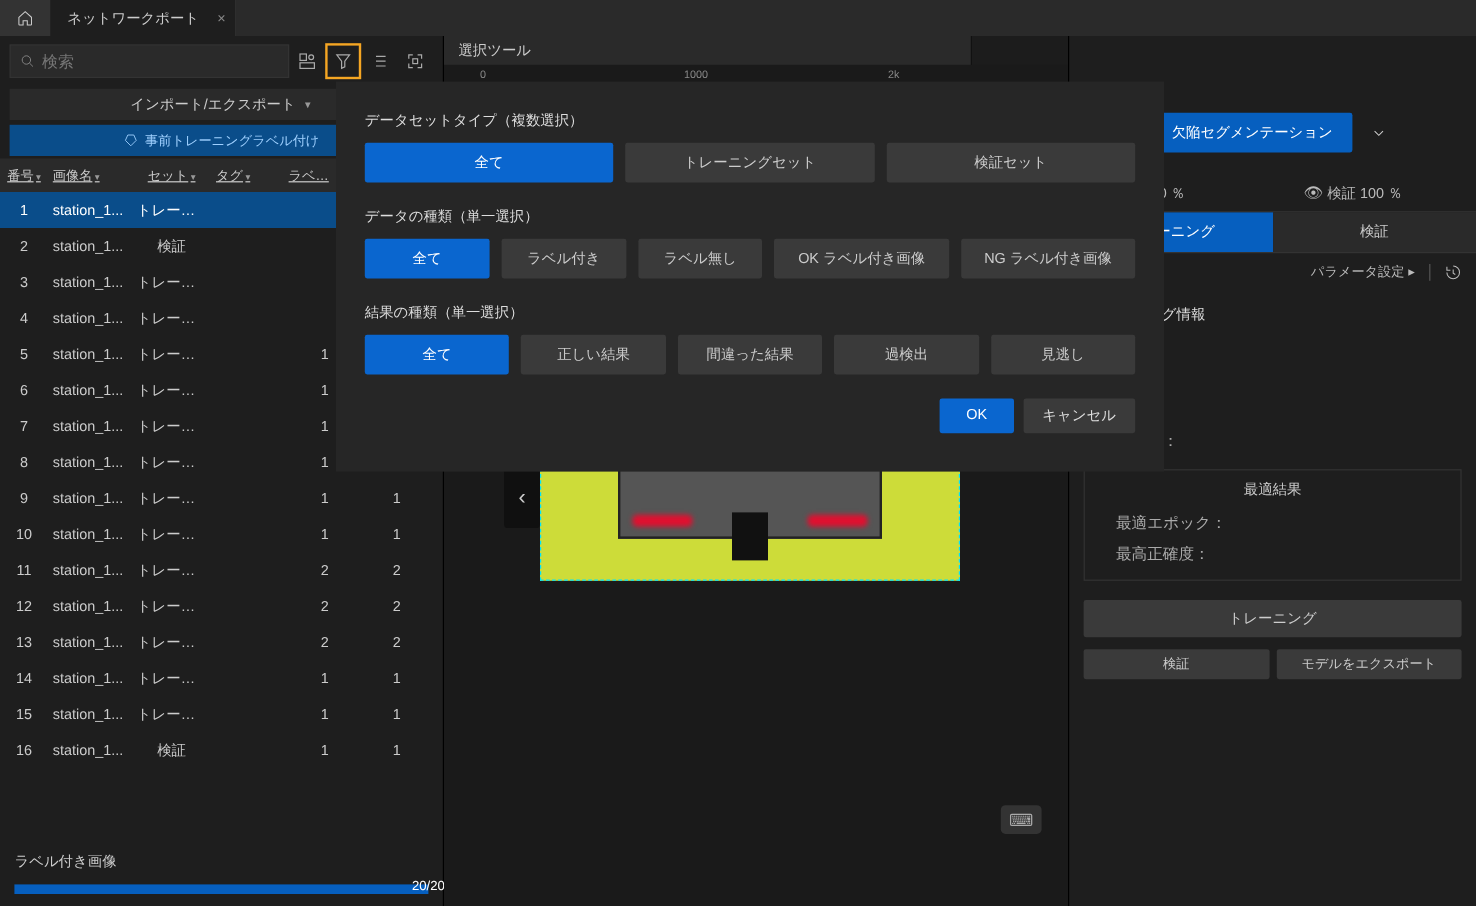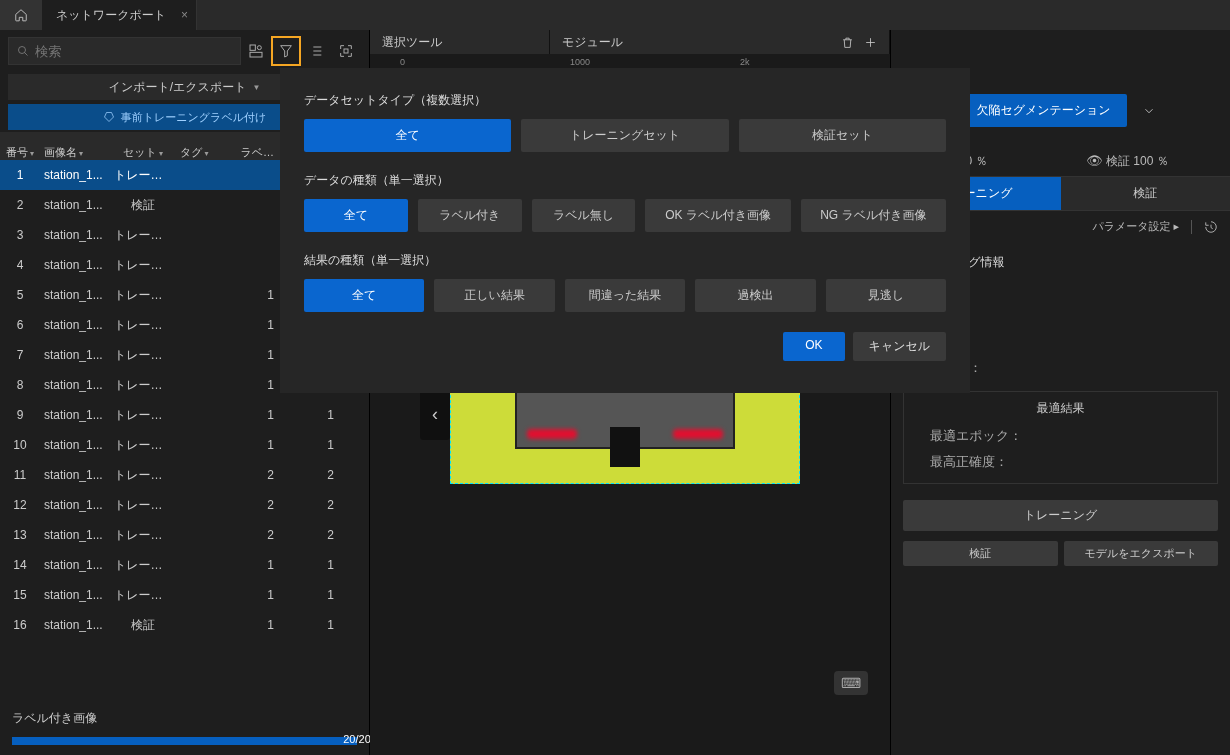--- a/index.html
+++ b/index.html
@@ -15,37 +15,37 @@
 .main { display: flex; height: calc(100% - 30px); }
 .sidebar { width: 370px; background: #1e1e1e; display: flex; flex-direction: column; border-right: 1px solid #000; }
 .search-row { display: flex; align-items: center; padding: 6px 8px; gap: 0; }
 .search-box { flex: 1; background: #2a2a2a; border: 1px solid #333; height: 28px; display: flex; align-items: center; padding: 0 8px; color: #888; gap: 6px; }
 .search-box input { flex: 1; background: transparent; border: none; color: #5eead4; outline: none; }
 .icon-btn { width: 30px; height: 30px; display: flex; align-items: center; justify-content: center; color: #aaa; cursor: pointer; }
 .icon-btn.highlighted { border: 2px solid #f5a623; }
 .import-export { background: #2a2a2a; height: 26px; display: flex; align-items: center; justify-content: center; gap: 4px; margin: 2px 8px; }
 .pretrain { background: #0a4d8a; height: 26px; display: flex; align-items: center; justify-content: center; gap: 6px; margin: 2px 8px; color: #9fd0ff; font-size: 11px; }
 
-.table-head { display: flex; background: #2a2a2a; height: 28px; align-items: flex-end; font-size: 11px; }
+.table-head { display: flex; background: #2a2a2a; height: 28px; align-items: center; font-size: 11px; text-decoration: underline; }
 .table-head > div, .table-row > div { padding: 0 4px; overflow: hidden; white-space: nowrap; text-overflow: ellipsis; }
 .col-idx { width: 40px; text-align: center; }
 .col-name { width: 70px; }
 .col-set { width: 66px; text-align: center; }
 .col-tag { width: 50px; }
 .col-lab { width: 60px; text-align: right; padding-right: 12px !important; }
 .col-extra { width: 60px; text-align: right; padding-right: 12px !important; }
 .table-body { flex: 1; overflow-y: hidden; }
 .table-row { display: flex; height: 30px; align-items: center; font-size: 12px; }
 .table-row.selected { background: #0a4d8a; color: #fff; }
 .labeled-pane { padding: 10px 12px; }
 .progress { height: 8px; background: #065fbf; margin-top: 10px; position: relative; text-align: center; color: #fff; line-height: 8px; font-size: 10px; }
 .progress-text { position: absolute; width: 100%; top: -2px; font-size: 11px; color: #fff; }
 
 .center { flex: 1; background: #1c1c1c; position: relative; display: flex; flex-direction: column; }
-.canvas-top { height: 24px; display: flex; }
+.canvas-top { height: 24px; display: flex; flex-direction: column; }
 .canvas-top .panel-header { flex: 1; padding: 4px 12px; background: #2a2a2a; border-right: 1px solid #111; font-size: 12px; }
 .ruler-h { height: 20px; background: #1a1a1a; border-bottom: 1px solid #000; position: relative; font-size: 9px; color: #888; }
 .ruler-h span { position: absolute; top: 3px; }
 .canvas-area { flex: 1; background: #1a1a1a; position: relative; }
 .image-view { position: absolute; left: 80px; top: 220px; width: 350px; height: 190px; background: #cddc39; border: 1px dashed #00e5ff; display: flex; align-items: center; justify-content: center; overflow: hidden; }
 .connector { width: 220px; height: 120px; background: #555; position: relative; border: 2px solid #222; }
 .connector::before { content: ""; position: absolute; bottom: -20px; left: 50%; transform: translateX(-50%); width: 30px; height: 40px; background: #111; }
 .connector-pins { position: absolute; top: 6px; left: 50%; transform: translateX(-50%); display: flex; gap: 3px; }
 .connector-pins span { width: 4px; height: 14px; background: #222; display: block; }
 .red-glow { position: absolute; bottom: 8px; background: #e01030; height: 10px; width: 50px; border-radius: 4px; filter: blur(2px); }

